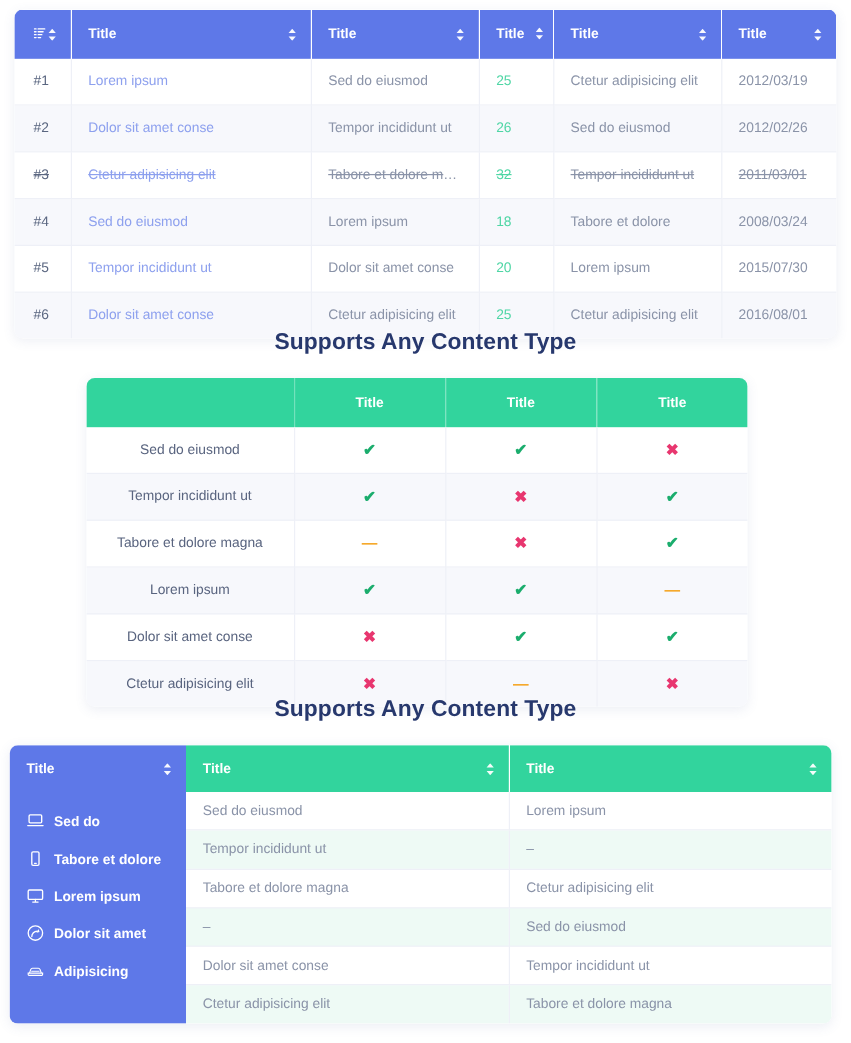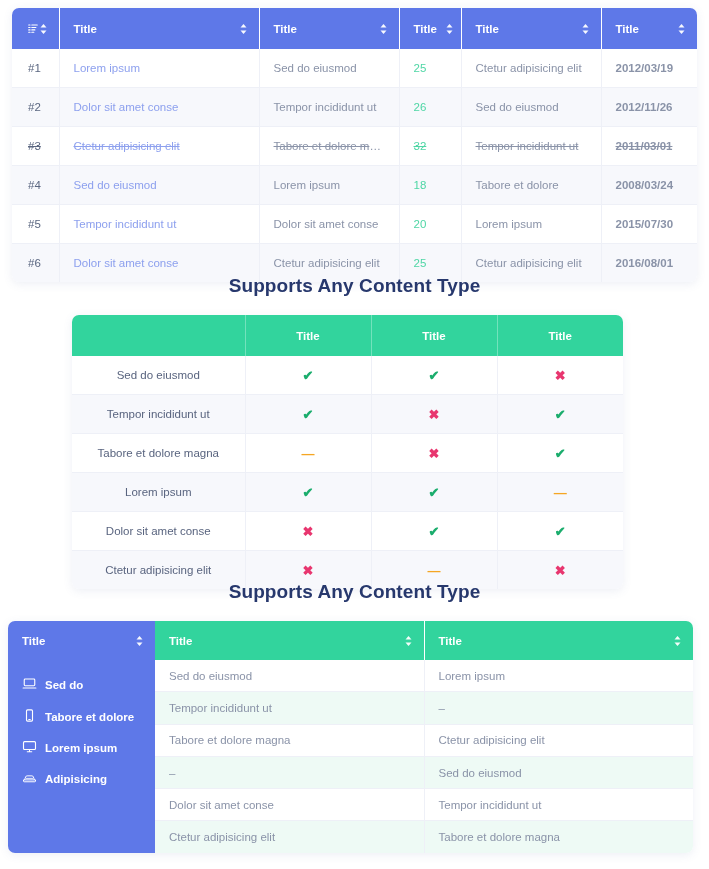--- a/index.html
+++ b/index.html
@@ -72,21 +72,21 @@
   #table-one tbody td {
     font-size: 11.5px;
     padding: 13px 14px;
     border-bottom: 1px solid #eef0f7;
     border-right: 1px solid #eef0f7;
     color: #8a93a8;
     white-space: nowrap;
     overflow: hidden;
     text-overflow: ellipsis;
   }
-  #table-one tbody td:last-child { border-right: none; font-weight: bold; }
+  #table-one tbody td:last-child { border-right: none; }
   #table-one tbody tr:nth-child(even) { background: #f7f8fc; }
   #table-one tbody tr:last-child td { border-bottom: none; }
   #table-one td.cell-id { color: #5a6680; padding-left: 16px; }
   #table-one td.cell-link { color: #8da0ee; }
   #table-one td.cell-num { color: #4fd6a5; margin-top: 48px; }
   #table-one tr.struck td,
   #table-one tr.struck td.cell-link,
   #table-one tr.struck td.cell-num {
     text-decoration: line-through;
   }
@@ -293,21 +293,21 @@
           <td class="cell-num">25</td>
           <td>Ctetur adipisicing elit</td>
           <td>2012/03/19</td>
         </tr>
         <tr>
           <td class="cell-id">#2</td>
           <td class="cell-link">Dolor sit amet conse</td>
           <td>Tempor incididunt ut</td>
           <td class="cell-num">26</td>
           <td>Sed do eiusmod</td>
-          <td>2012/11/26</td>
+          <td>2012/02/26</td>
         </tr>
         <tr class="struck">
           <td class="cell-id">#3</td>
           <td class="cell-link">Ctetur adipisicing elit</td>
           <td>Tabore et dolore magna</td>
           <td class="cell-num">32</td>
           <td>Tempor incididunt ut</td>
           <td>2011/03/01</td>
         </tr>
         <tr>
@@ -431,20 +431,30 @@
             <span>Tabore et dolore</span>
           </div>
           <div class="t3-side-item">
             <span class="ic">
               <svg width="15" height="15" viewBox="0 0 20 20" fill="none">
                 <rect x="2" y="3.5" width="16" height="10.5" rx="1.4" stroke="#fff" stroke-width="1.5"></rect>
                 <path d="M7 17h6M10 14v3" stroke="#fff" stroke-width="1.4" stroke-linecap="round"></path>
               </svg>
             </span>
             <span>Lorem ipsum</span>
+          </div>
+          <div class="t3-side-item">
+            <span class="ic">
+              <svg width="15" height="15" viewBox="0 0 20 20" fill="none">
+                <circle cx="10" cy="10" r="8" stroke="#fff" stroke-width="1.5"></circle>
+                <path d="M6 14c0-3.3 2.7-6 6-6" stroke="#fff" stroke-width="1.5" stroke-linecap="round"></path>
+                <path d="M13.5 5.5l-2.2 4.2 3.3-.9z" fill="#fff"></path>
+              </svg>
+            </span>
+            <span>Dolor sit amet</span>
           </div>
           <div class="t3-side-item">
             <span class="ic">
               <svg width="15" height="15" viewBox="0 0 20 20" fill="none">
                 <path d="M2 13.2h16v1.6a.9.9 0 01-.9.9H2.9a.9.9 0 01-.9-.9z" stroke="#fff" stroke-width="1.3"></path>
                 <path d="M3.4 13.2l1.5-4.1A2 2 0 016.8 7.8h6.4a2 2 0 011.9 1.3l1.5 4.1" stroke="#fff" stroke-width="1.3" stroke-linejoin="round"></path>
                 <path d="M5.4 11.2h9.2" stroke="#fff" stroke-width="1.1"></path>
               </svg>
             </span>
             <span>Adipisicing</span>

